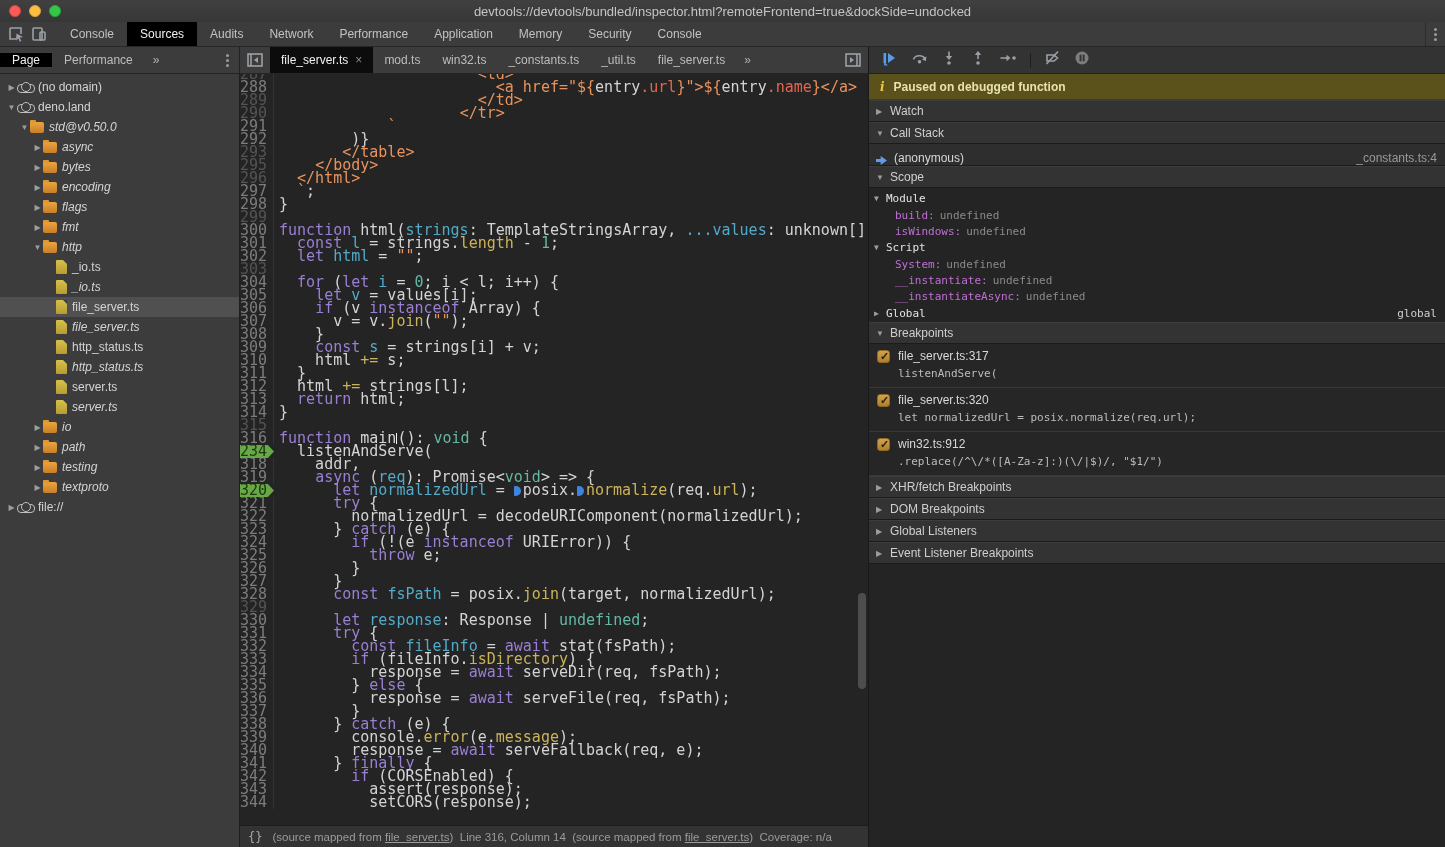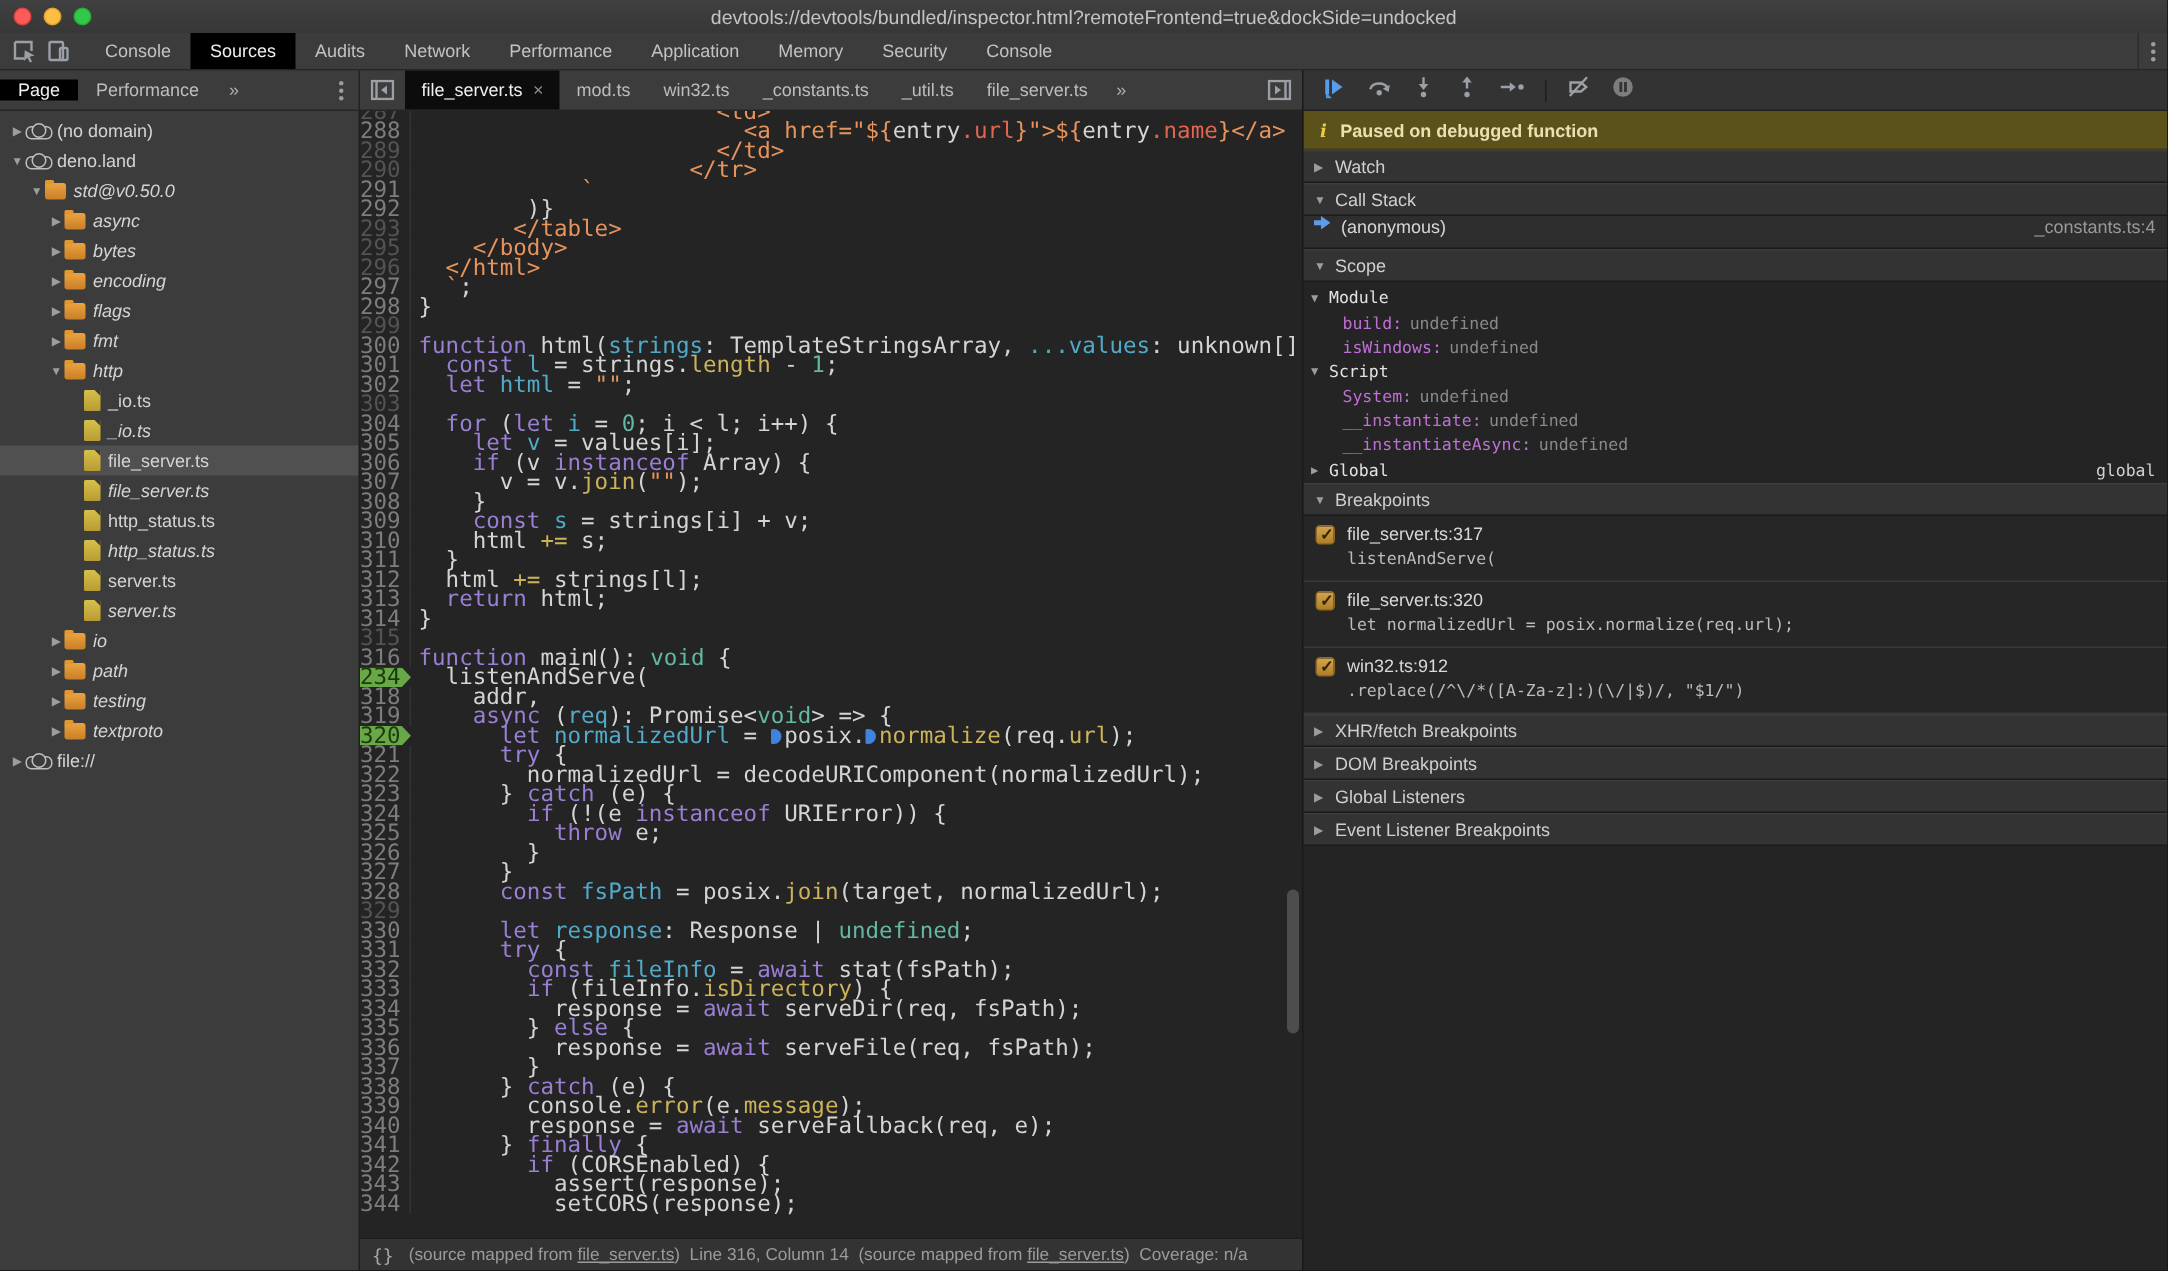--- a/index.html
+++ b/index.html
@@ -82,21 +82,21 @@
   .debug-toolbar { position:absolute; left:868px; top:47px; width:577px; height:27px; background:#333;
     border-left:1px solid #191919; border-bottom:1px solid #222; display:flex; align-items:center; gap:13px; padding-left:12px; }
   .dbg-sep { width:1px; height:15px; background:#1e1e1e; }
   .right-panel { position:absolute; left:868px; top:74px; width:577px; height:773px; background:#242424;
     border-left:1px solid #191919; overflow:hidden; }
   .paused-bar { height:26px; background:#5a521a; border-bottom:1px solid #433c0e; display:flex; align-items:center; gap:9px; padding-left:11px; }
   .paused-i { font-family:"DejaVu Serif",serif; font-weight:bold; font-style:italic; color:#eac94d; font-size:12px; }
   .paused-text { font-size:12px; font-weight:bold; color:#e8e1b0; }
   .sec-header { height:22px; background:#333; border-bottom:1px solid #1b1b1b; border-top:1px solid #3d3d3d; display:flex; align-items:center; gap:6px; padding-left:7px; font-size:12px; color:#cfcfcf; }
   .tri { font-size:8px; color:#9d9d9d; width:8px; }
-  .cs-frame { height:22px; background:#2e2e2e; border-bottom:1px solid #1b1b1b; display:flex; align-items:flex-start; padding:0 8px 0 7px; font-size:12px; color:#d6d6d6; }
+  .cs-frame { height:22px; background:#2e2e2e; border-bottom:1px solid #1b1b1b; display:flex; align-items:flex-end; padding:0 8px 0 7px; font-size:12px; color:#d6d6d6; }
   .exec-arrow { width:11px; height:9px; background:#5f9be8; margin-right:7px; flex:none;
     clip-path:polygon(0 32%, 42% 32%, 42% 0, 100% 50%, 42% 100%, 42% 68%, 0 68%); }
   .cs-loc { margin-left:auto; color:#999; }
   .scope-area { font-family:"DejaVu Sans Mono","Liberation Mono",monospace; font-size:11px; color:#e3e3e3; padding-top:2px; }
   .scope-group { height:17px; display:flex; align-items:center; gap:4px; padding-left:5px; }
   .scope-prop { height:16px; display:flex; align-items:center; padding-left:26px; }
   .scope-name { color:#c06fd6; }
   .scope-val { color:#8a8a8a; margin-left:5px; }
   .scope-global { height:18px; display:flex; align-items:center; gap:4px; padding:0 8px 0 5px; }
   .scope-global .gright { margin-left:auto; color:#d0d0d0; }

